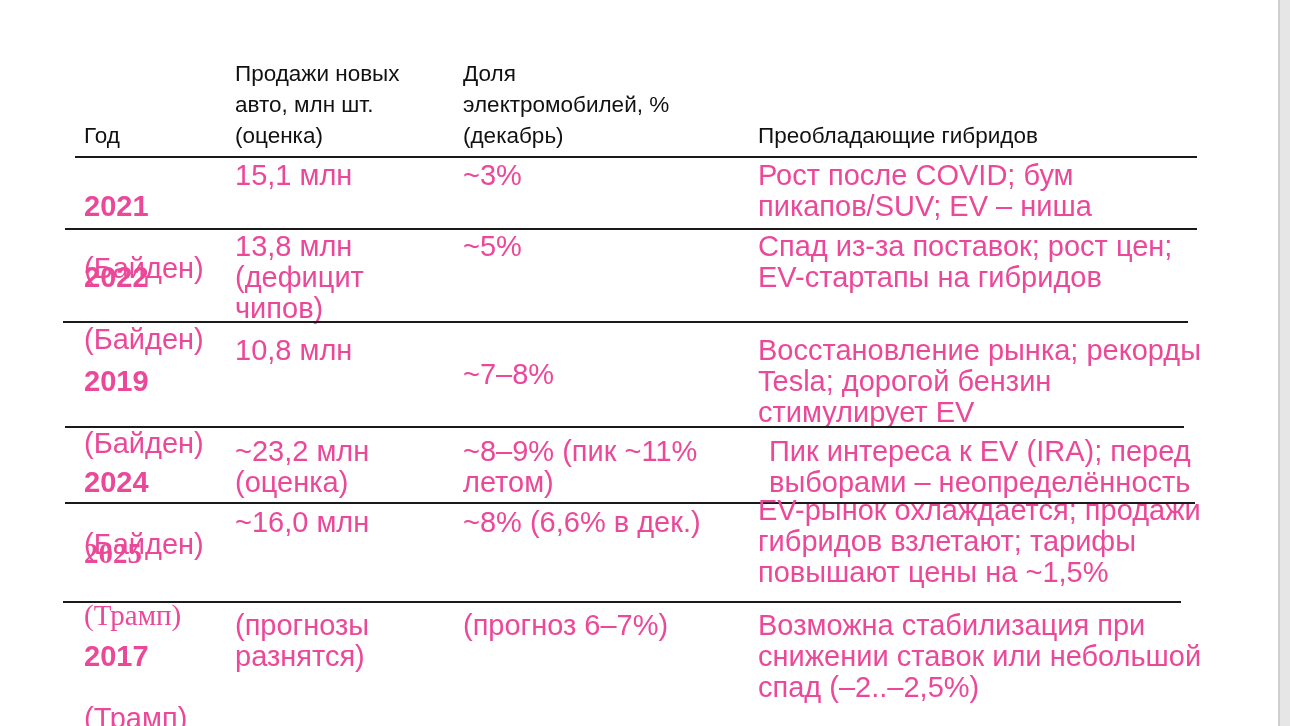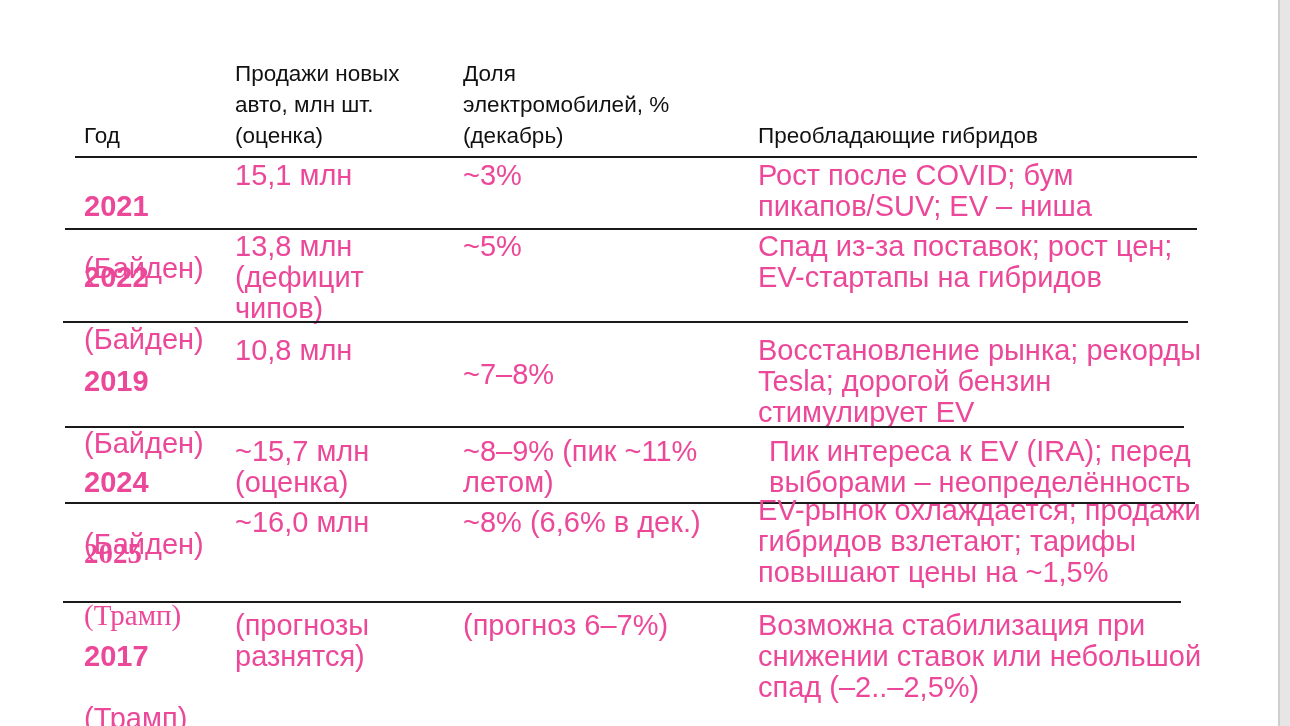--- a/index.html
+++ b/index.html
@@ -112,21 +112,21 @@
     <div class="cell" style="left:463px; top:350px;margin-top:9px;">~7–8%</div>
     <div class="cell" style="left:758px; top:335px;">Восстановление рынка; рекорды
 Tesla; дорогой бензин
 стимулирует EV</div>
     <div class="rule" style="left:65px; top:426px; width:1119px;"></div>
 
     <div class="cell" style="left:84px; top:436px;">
       <span class="year">2024</span>
       <span class="term">(Байден)</span>
     </div>
-    <div class="cell" style="left:235px; top:436px;">~15,7 млн
+    <div class="cell" style="left:235px; top:436px;">~23,2 млн
 (оценка)</div>
     <div class="cell" style="left:463px; top:436px;">~8–9% (пик ~11%
 летом)</div>
     <div class="cell" style="left:758px; top:436px;margin-left:11px;">Пик интереса к EV (IRA); перед
 выборами – неопределённость</div>
     <div class="rule" style="left:65px; top:502px; width:1130px;"></div>
 
     <div class="cell" style="left:84px; top:507px;font-family:Liberation Serif, serif;">
       <span class="year">2025</span>
       <span class="term">(Трамп)</span>

